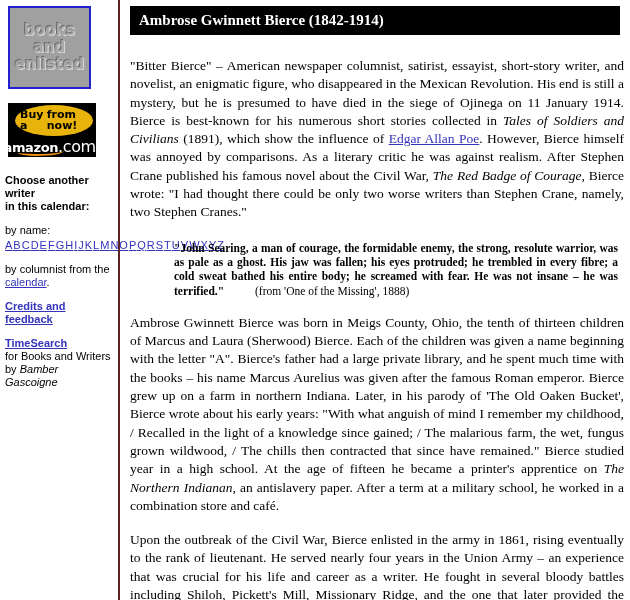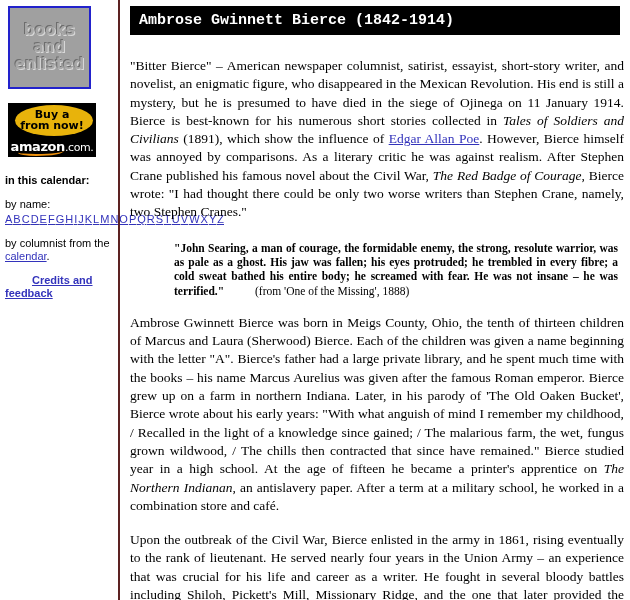--- a/index.html
+++ b/index.html
@@ -77,47 +77,48 @@
     top: 2px;
     width: 78px;
     height: 31px;
     background: #e8b30b;
     border-radius: 50%;
   }
   .amz-ellipse-text {
     position: absolute;
     left: 0; top: 0; right: 0; bottom: 0;
     display: flex;
-    flex-direction: column;
+    flex-direction: row;
     align-items: center;
     justify-content: center;
     font-family: "DejaVu Sans", sans-serif;
     font-weight: bold;
     font-size: 11px;
     line-height: 11px;
     color: #000;
+    padding-left: 12px;
   }
   .amz-bottom {
     background: #000;
     height: 20px;
     display: flex;
     align-items: center;
     justify-content: center;
     position: relative;
   }
   .amz-logo-text {
     font-family: "DejaVu Sans", sans-serif;
     font-size: 13px;
     font-weight: bold;
     color: #ffffff;
     letter-spacing: -0.4px;
   }
   .amz-logo-text .dotcom {
     font-weight: normal;
-    font-size: 11px;
+    font-size: 16px;
   }
   .amz-swoosh {
     position: absolute;
     left: 10px;
     bottom: 1px;
     width: 46px;
     height: 7px;
     border-bottom: 2px solid #f0920e;
     border-radius: 0 0 60% 40%;
   }
@@ -133,21 +134,21 @@
     line-height: 14px;
     word-spacing: 0px;
     margin-top: 1px;
     text-decoration: underline;
   }
   .alpha-row a { margin-right: 1px; }
   a.sb {
     color: #3333bb;
     text-decoration: underline;
   }
-  a.sb.bold { font-weight: bold; margin-left: 27px; }
+  a.sb.bold { font-weight: bold; }
   .sb-block { margin-top: 11px; }
   .sb-italic { font-style: italic; }
 
   
   #divider {
     width: 2px;
     min-width: 2px;
     align-self: stretch;
     background: #5c2222;
     margin-left: 6px;
@@ -156,21 +157,21 @@
   
   #content {
     flex: 1;
     padding: 4px 2px 0 10px;
     box-sizing: border-box;
     overflow: hidden;
   }
   #title-bar {
     background: #000000;
     color: #ffffff;
-    font-family: Liberation Mono, monospace;
+    font-family: Liberation Serif, serif;
     font-weight: bold;
     font-size: 15px;
     line-height: 19px;
     padding: 5px 0 5px 9px;
     margin: 2px 8px 0 0;
   }
   .para {
     font-family: "Liberation Serif", serif;
     font-size: 13.5px;
     line-height: 18.3px;
@@ -219,36 +220,42 @@
           <span>from now!</span>
         </div>
       </div>
       <div class="amz-bottom">
         <span class="amz-logo-text"><span>amazon</span><span class="dotcom">.com.</span></span>
         <span class="amz-swoosh"></span>
       </div>
     </div>
 
     <div class="sb-head">
+      <div>Choose another writer</div>
       <div>in this calendar:</div>
     </div>
 
     <div class="sb-line">by name:</div>
 
     <div class="alpha-row" id="alphabet-links"><a href="#" class="sb">A</a><a href="#" class="sb">B</a><a href="#" class="sb">C</a><a href="#" class="sb">D</a><a href="#" class="sb">E</a><a href="#" class="sb">F</a><a href="#" class="sb">G</a><a href="#" class="sb">H</a><a href="#" class="sb">I</a><a href="#" class="sb">J</a><a href="#" class="sb">K</a><a href="#" class="sb">L</a><a href="#" class="sb">M</a><a href="#" class="sb">N</a><a href="#" class="sb">O</a><a href="#" class="sb">P</a><a href="#" class="sb">Q</a><a href="#" class="sb">R</a><a href="#" class="sb">S</a><a href="#" class="sb">T</a><a href="#" class="sb">U</a><a href="#" class="sb">V</a><a href="#" class="sb">W</a><a href="#" class="sb">X</a><a href="#" class="sb">Y</a><a href="#" class="sb">Z</a></div>
 
     <div class="sb-block">
       <span>by columnist from the</span>
       <a href="#" class="sb">calendar</a><span>.</span>
     </div>
 
     <div class="sb-block">
       <a href="#" class="sb bold">Credits and feedback</a>
     </div>
 
+    <div class="sb-block">
+      <a href="#" class="sb bold">TimeSearch</a>
+      <div>for Books and Writers</div>
+      <div><span>by </span><span class="sb-italic">Bamber Gascoigne</span></div>
+    </div>
 
   </div>
 
   <div id="divider"></div>
 
   <div id="content">
 
     <div id="title-bar">Ambrose Gwinnett Bierce (1842-1914)</div>
 
     <div class="para first">

